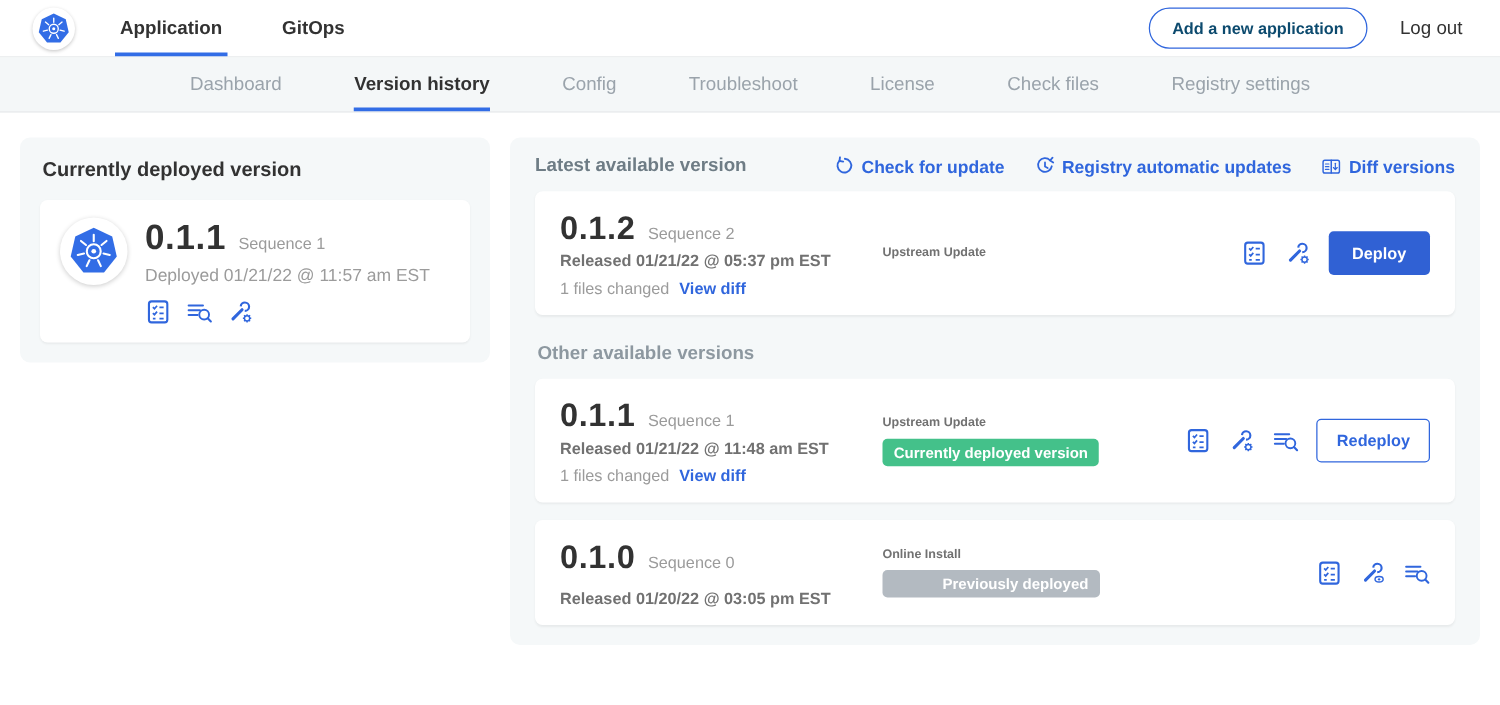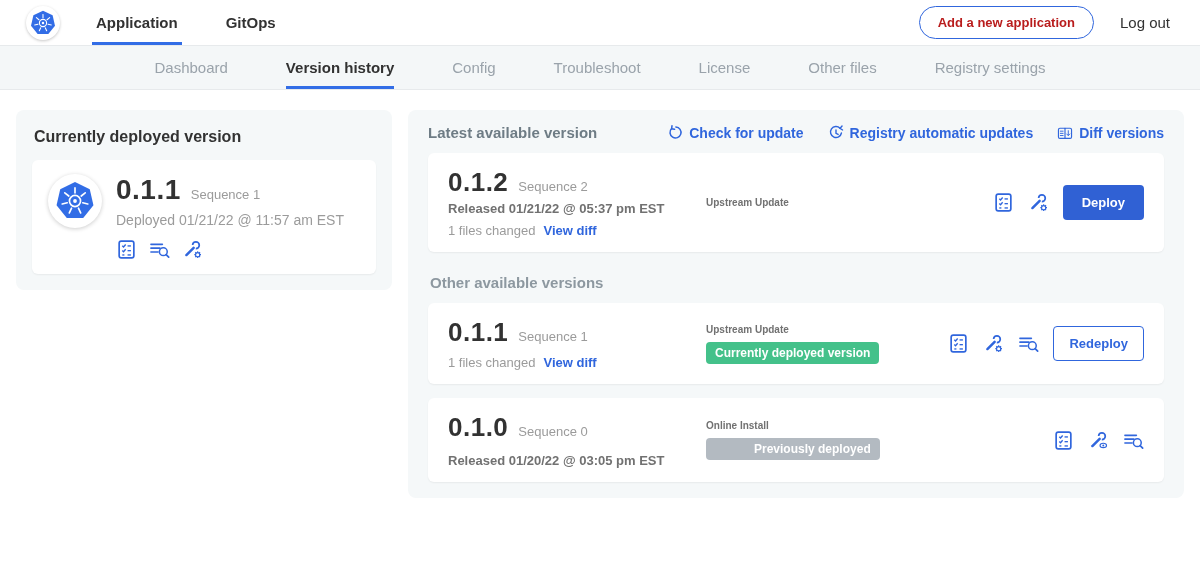--- a/index.html
+++ b/index.html
@@ -8,21 +8,21 @@
   
   .header { height:46px; background:#fff; border-bottom:1px solid #e7eaec; display:flex; align-items:stretch; padding:0 16px; }
   .logo-wrap { display:flex; align-items:center; margin-left:10px; }
   .logo-circle { width:34px; height:34px; border-radius:50%; background:#fff; box-shadow:0 1px 3px rgba(0,0,0,.22); display:flex; align-items:center; justify-content:center; }
   .header-tabs { display:flex; margin-left:32px; }
   .header-tab { display:flex; align-items:center; padding:0 4px; margin-right:40px; font-size:15px; font-weight:700; color:#323232; border-bottom:3px solid transparent; padding-top:3px; cursor:pointer; }
   .header-tab.active { border-bottom-color:#326de6; }
   .header-tab.secondary { font-weight:600; }
   .header-spacer { flex:1; }
   .header-right { display:flex; align-items:center; }
-  .add-app-btn { border:1px solid #3066dd; color:#b91c1c; background:#fff; font-size:13px; font-weight:700; padding:8px 18px; border-radius:18px; cursor:pointer; font-family:inherit; }
+  .add-app-btn { border:1px solid #3066dd; color:#0c4a6e; background:#fff; font-size:13px; font-weight:700; padding:8px 18px; border-radius:18px; cursor:pointer; font-family:inherit; }
   .logout { font-size:15px; color:#323232; margin:0 14px 0 26px; cursor:pointer; }
 
   
   .subnav { height:44px; background:#f4f7f8; border-bottom:1px solid #e7eaec; display:flex; justify-content:center; align-items:stretch; }
   .subnav-item { display:flex; align-items:center; margin:0 29px; font-size:15px; color:#9aa3ab; border-bottom:3px solid transparent; padding-top:3px; cursor:pointer; white-space:nowrap; }
   .subnav-item.active { color:#323232; font-weight:700; border-bottom-color:#326de6; }
 
   
   .main { display:flex; gap:16px; padding:20px 16px; align-items:flex-start; }
   .panel { background:#f5f8f9; border-radius:8px; }
@@ -95,21 +95,21 @@
     <div class="logout">Log out</div>
   </div>
 </div>
 
 <div class="subnav">
   <div class="subnav-item">Dashboard</div>
   <div class="subnav-item active">Version history</div>
   <div class="subnav-item">Config</div>
   <div class="subnav-item">Troubleshoot</div>
   <div class="subnav-item">License</div>
-  <div class="subnav-item">Other files</div>
+  <div class="subnav-item">Check files</div>
   <div class="subnav-item">Registry settings</div>
 </div>
 
 <div class="main">
 
   <div class="panel left-panel">
     <h2>Currently deployed version</h2>
     <div class="deployed-card">
       <div class="k8s-badge">
         <svg width="40" height="40" viewBox="0 0 36 36">
@@ -249,20 +249,21 @@
     </div>
 
     <div class="other-title">Other available versions</div>
 
     <div class="version-card">
       <div class="vc-left">
         <div class="ver-row">
           <span class="ver-big" style="font-size:26px">0.1.1</span>
           <span class="seq">Sequence 1</span>
         </div>
+        <div class="released">Released 01/21/22 @ 11:48 am EST</div>
         <div class="files-row">
           <span>1 files changed</span>
           <span class="view-diff">View diff</span>
         </div>
       </div>
       <div class="vc-mid">
         <div class="source">Upstream Update</div>
         <span class="badge green">Currently deployed version</span>
       </div>
       <div class="vc-right">

